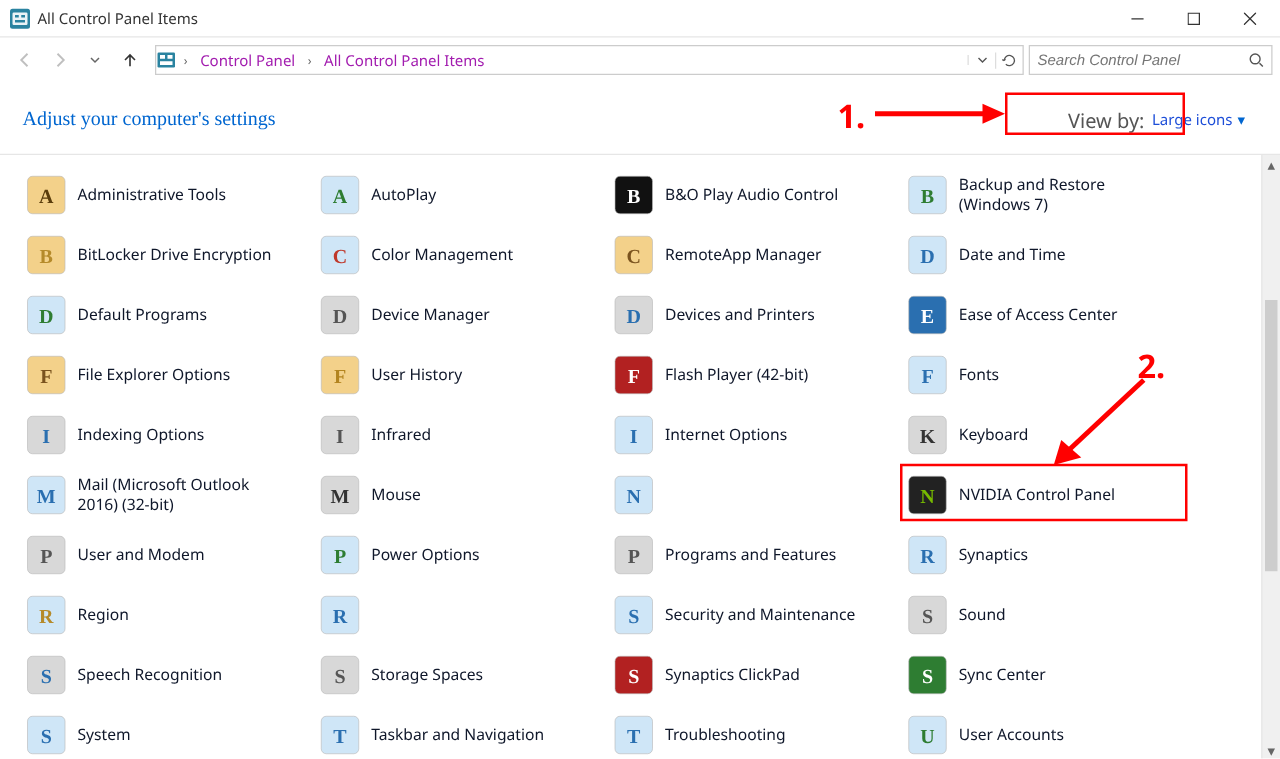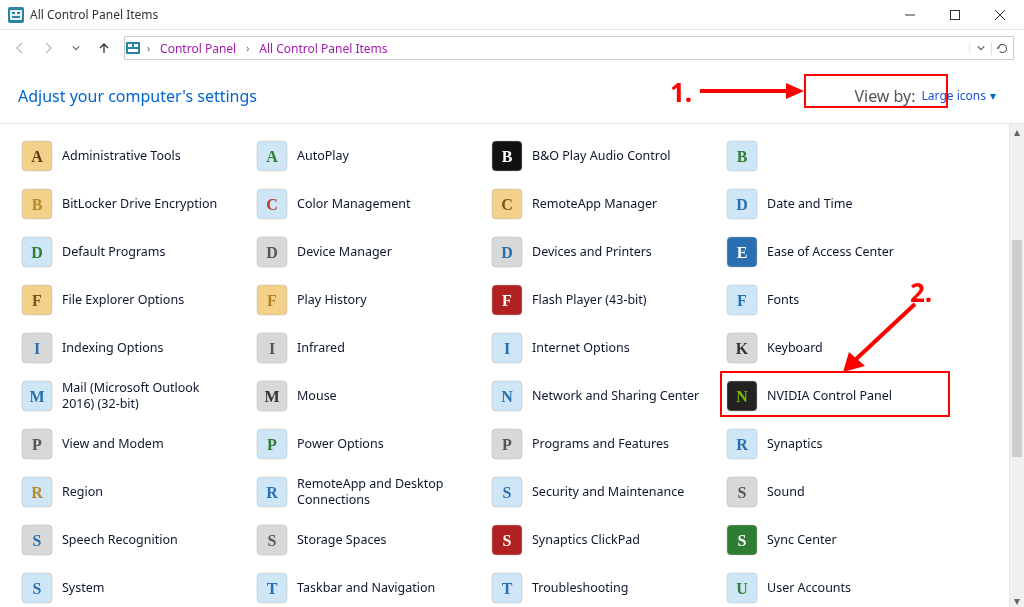--- a/index.html
+++ b/index.html
@@ -23,21 +23,21 @@
   .addr-ico { width:16px; height:16px; display:flex; align-items:center; justify-content:center; margin-right:2px; }
   .chev { color:#666; font-size:10px; padding:0 2px 0 4px; }
   .addr-right { margin-left:auto; display:flex; align-items:center; }
   .addr-ddbtn, .refresh-btn { width:22px; height:100%; border-left:1px solid #ddd; display:flex; align-items:center; justify-content:center; color:#555; }
   .searchbox { width:195px; height:24px; border:1px solid #ccc; display:flex; align-items:center; }
   .search-input { border:none; outline:none; flex:1; font-size:12px; font-style:italic; color:#9c9c9c; padding:0 6px; background:transparent; }
   .search-icon { width:24px; height:100%; display:flex; align-items:center; justify-content:center; color:#555; }
 
   
   .headrow { display:flex; align-items:center; padding:20px 16px 18px 18px; border-bottom:1px solid #e6e6e6; position:relative; }
-  .heading { font-size:16px; color:#0066d0; }
+  .heading { font-size:16px; color:#0066d0;font-family:Liberation Serif, serif; }
   .viewby-wrap { margin-left:auto; display:flex; align-items:center; padding:4px 12px; }
   .viewby-lbl { font-size:16px; color:#555; margin-right:6px; }
   .viewby-val { font-size:12px; color:#1d4ed8; margin-right:4px; }
   .viewby-dd { color:#0066d0; }
   .highlight1 { position:absolute; border:2px solid #ff0000; pointer-events:none; }
 
   .annot-num { position:absolute; color:#ff0000; font-size:26px; font-weight:bold; pointer-events:none; }
 
   
   .content { position:relative; height:calc(100% - 30px - 36px - 58px); overflow:hidden; }
@@ -135,20 +135,29 @@
             </svg>
           </div>
         <div class="refresh-btn">
             <svg viewBox="0 0 16 16" width="13">
               <path d="M3 8 a5 5 0 1 1 1.5 3.5 M3 8 l-2 -1 M3 8 l1 -2" fill="none" stroke="#555" stroke-width="1.3"></path>
             </svg>
           </div>
       </div>
     </div>
 
+    <div class="searchbox">
+      <input class="search-input" placeholder="Search Control Panel" style="">
+      <div class="search-icon">
+          <svg viewBox="0 0 16 16" width="14">
+            <circle cx="7" cy="7" r="4.5" fill="none" stroke="#555" stroke-width="1.3"></circle>
+            <path d="M11 11 L14 14" stroke="#555" stroke-width="1.3"></path>
+          </svg>
+        </div>
+    </div>
   </div>
 
   <div class="headrow" style="height:58px;">
     <div class="heading">Adjust your computer's settings</div>
     <div class="viewby-wrap">
       <span class="viewby-lbl">View by:</span>
       <span class="viewby-val">Large icons</span>
       <span class="viewby-dd">▾</span>
     </div>
 
@@ -191,20 +200,21 @@
           </span>
           <span class="label">B&amp;O Play Audio Control</span>
         </div>
         <div class="item">
           <span class="icon">
             <svg class="gicon" viewBox="0 0 32 32">
               <rect x="1" y="1" width="30" height="30" rx="4" fill="#cfe6f7" stroke="#b9b9b9" stroke-width="0.5"></rect>
               <text x="16" y="22" text-anchor="middle" font-size="16" font-family="Segoe UI" font-weight="600" fill="#2e7d32">B</text>
             </svg>
           </span>
+          <span class="label">Backup and Restore (Windows 7)</span>
         </div>
         <div class="item">
           <span class="icon">
             <svg class="gicon" viewBox="0 0 32 32">
               <rect x="1" y="1" width="30" height="30" rx="4" fill="#f3d18a" stroke="#b9b9b9" stroke-width="0.5"></rect>
               <text x="16" y="22" text-anchor="middle" font-size="16" font-family="Segoe UI" font-weight="600" fill="#b58a2a">B</text>
             </svg>
           </span>
           <span class="label">BitLocker Drive Encryption</span>
         </div>
@@ -280,30 +290,30 @@
           </span>
           <span class="label">File Explorer Options</span>
         </div>
         <div class="item">
           <span class="icon">
             <svg class="gicon" viewBox="0 0 32 32">
               <rect x="1" y="1" width="30" height="30" rx="4" fill="#f3d18a" stroke="#b9b9b9" stroke-width="0.5"></rect>
               <text x="16" y="22" text-anchor="middle" font-size="16" font-family="Segoe UI" font-weight="600" fill="#b3841f">F</text>
             </svg>
           </span>
-          <span class="label">Play History</span>
+          <span class="label">User History</span>
         </div>
         <div class="item">
           <span class="icon">
             <svg class="gicon" viewBox="0 0 32 32">
               <rect x="1" y="1" width="30" height="30" rx="4" fill="#b22121" stroke="#b9b9b9" stroke-width="0.5"></rect>
               <text x="16" y="22" text-anchor="middle" font-size="16" font-family="Segoe UI" font-weight="600" fill="#fff">F</text>
             </svg>
           </span>
-          <span class="label">Flash Player (43-bit)</span>
+          <span class="label">Flash Player (42-bit)</span>
         </div>
         <div class="item">
           <span class="icon">
             <svg class="gicon" viewBox="0 0 32 32">
               <rect x="1" y="1" width="30" height="30" rx="4" fill="#cfe6f7" stroke="#b9b9b9" stroke-width="0.5"></rect>
               <text x="16" y="22" text-anchor="middle" font-size="16" font-family="Segoe UI" font-weight="600" fill="#2a6fb0">F</text>
             </svg>
           </span>
           <span class="label">Fonts</span>
         </div>
@@ -361,39 +371,38 @@
           </span>
           <span class="label">Mouse</span>
         </div>
         <div class="item">
           <span class="icon">
             <svg class="gicon" viewBox="0 0 32 32">
               <rect x="1" y="1" width="30" height="30" rx="4" fill="#cfe6f7" stroke="#b9b9b9" stroke-width="0.5"></rect>
               <text x="16" y="22" text-anchor="middle" font-size="16" font-family="Segoe UI" font-weight="600" fill="#2a6fb0">N</text>
             </svg>
           </span>
-          <span class="label">Network and Sharing Center</span>
         </div>
         <div class="item">
           <span class="icon">
             <svg class="gicon" viewBox="0 0 32 32">
               <rect x="1" y="1" width="30" height="30" rx="4" fill="#222" stroke="#b9b9b9" stroke-width="0.5"></rect>
               <text x="16" y="22" text-anchor="middle" font-size="16" font-family="Segoe UI" font-weight="600" fill="#76b900">N</text>
             </svg>
           </span>
           <span class="label">NVIDIA Control Panel</span>
         </div>
         <div class="item">
           <span class="icon">
             <svg class="gicon" viewBox="0 0 32 32">
               <rect x="1" y="1" width="30" height="30" rx="4" fill="#d8d8d8" stroke="#b9b9b9" stroke-width="0.5"></rect>
               <text x="16" y="22" text-anchor="middle" font-size="16" font-family="Segoe UI" font-weight="600" fill="#555">P</text>
             </svg>
           </span>
-          <span class="label">View and Modem</span>
+          <span class="label">User and Modem</span>
         </div>
         <div class="item">
           <span class="icon">
             <svg class="gicon" viewBox="0 0 32 32">
               <rect x="1" y="1" width="30" height="30" rx="4" fill="#cfe6f7" stroke="#b9b9b9" stroke-width="0.5"></rect>
               <text x="16" y="22" text-anchor="middle" font-size="16" font-family="Segoe UI" font-weight="600" fill="#2e7d32">P</text>
             </svg>
           </span>
           <span class="label">Power Options</span>
         </div>
@@ -424,21 +433,20 @@
           </span>
           <span class="label">Region</span>
         </div>
         <div class="item">
           <span class="icon">
             <svg class="gicon" viewBox="0 0 32 32">
               <rect x="1" y="1" width="30" height="30" rx="4" fill="#cfe6f7" stroke="#b9b9b9" stroke-width="0.5"></rect>
               <text x="16" y="22" text-anchor="middle" font-size="16" font-family="Segoe UI" font-weight="600" fill="#2a6fb0">R</text>
             </svg>
           </span>
-          <span class="label">RemoteApp and Desktop Connections</span>
         </div>
         <div class="item">
           <span class="icon">
             <svg class="gicon" viewBox="0 0 32 32">
               <rect x="1" y="1" width="30" height="30" rx="4" fill="#cfe6f7" stroke="#b9b9b9" stroke-width="0.5"></rect>
               <text x="16" y="22" text-anchor="middle" font-size="16" font-family="Segoe UI" font-weight="600" fill="#2a6fb0">S</text>
             </svg>
           </span>
           <span class="label">Security and Maintenance</span>
         </div>

